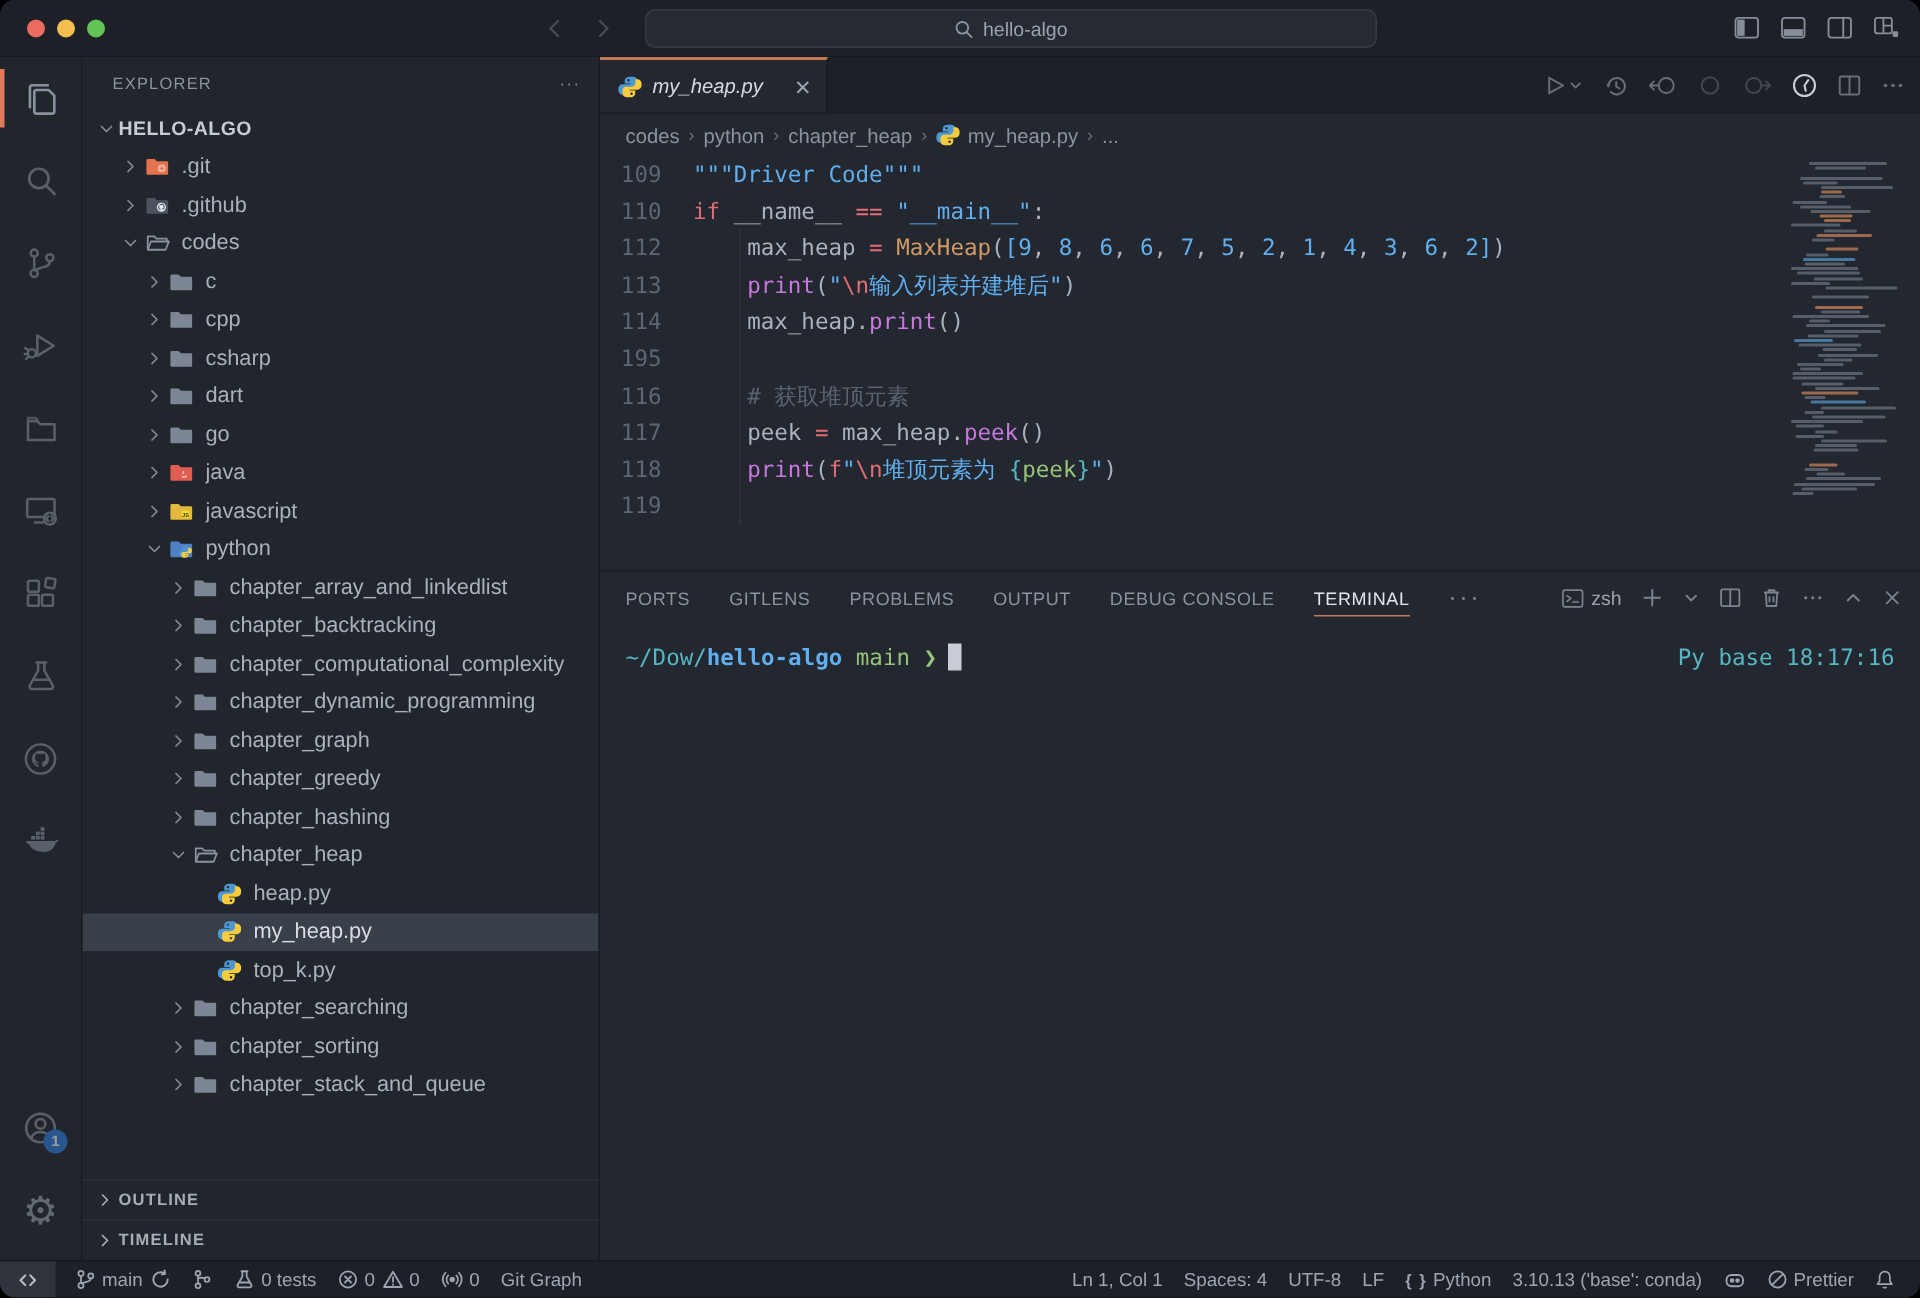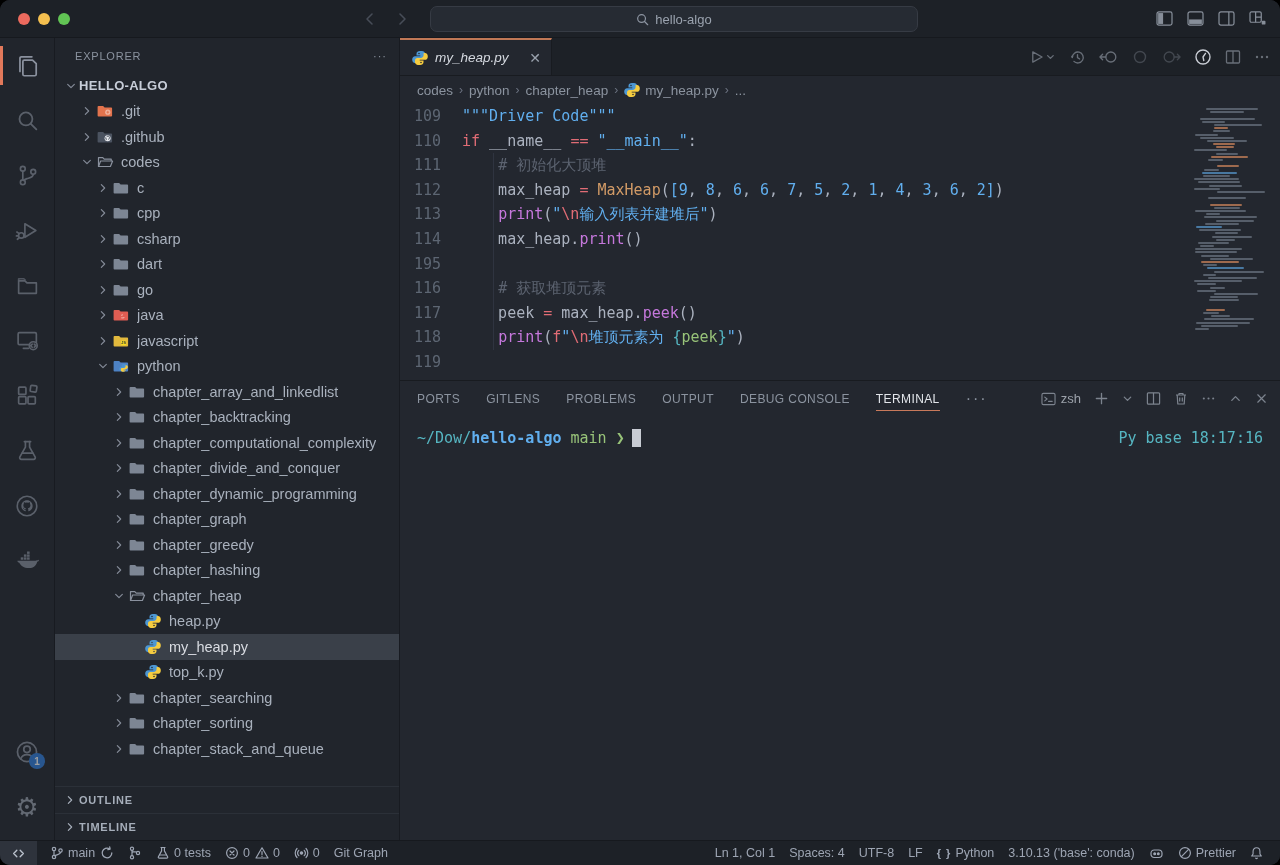--- a/index.html
+++ b/index.html
@@ -510,33 +510,20 @@
             <span class="chev">
               <svg width="10" height="10" viewBox="0 0 12 12">
                 <path d="M4 2l4 4-4 4" stroke="#848b98" stroke-width="1.4" fill="none" stroke-linecap="round" stroke-linejoin="round"></path>
               </svg>
             </span>
             <span class="fic">
               <svg width="16" height="16" viewBox="0 0 16 16">
                 <path fill="#7d8694" d="M1.5 3h4.6L7.6 4.5h6.6a.9.9 0 0 1 .9.9v7.2a.9.9 0 0 1-.9.9H1.5a.9.9 0 0 1-.9-.9V3.9a.9.9 0 0 1 .9-.9z"></path>
               </svg>
             </span>
-            <span class="lbl">chapter_divide_and_conquer</span>
-          </div>
-          <div class="row" style="padding-left: 56px;">
-            <span class="chev">
-              <svg width="10" height="10" viewBox="0 0 12 12">
-                <path d="M4 2l4 4-4 4" stroke="#848b98" stroke-width="1.4" fill="none" stroke-linecap="round" stroke-linejoin="round"></path>
-              </svg>
-            </span>
-            <span class="fic">
-              <svg width="16" height="16" viewBox="0 0 16 16">
-                <path fill="#7d8694" d="M1.5 3h4.6L7.6 4.5h6.6a.9.9 0 0 1 .9.9v7.2a.9.9 0 0 1-.9.9H1.5a.9.9 0 0 1-.9-.9V3.9a.9.9 0 0 1 .9-.9z"></path>
-              </svg>
-            </span>
             <span class="lbl">chapter_dynamic_programming</span>
           </div>
           <div class="row" style="padding-left: 56px;">
             <span class="chev">
               <svg width="10" height="10" viewBox="0 0 12 12">
                 <path d="M4 2l4 4-4 4" stroke="#848b98" stroke-width="1.4" fill="none" stroke-linecap="round" stroke-linejoin="round"></path>
               </svg>
             </span>
             <span class="fic">
               <svg width="16" height="16" viewBox="0 0 16 16">
@@ -766,24 +753,20 @@
         </div>
       <div class="codearea" id="codearea">
         <div id="code-lines">
             <div class="code-line">
               <span class="ln">109</span>
               <span class="lc"><span class="tk-b">"""Driver Code"""</span></span>
             </div>
             <div class="code-line">
               <span class="ln">110</span>
               <span class="lc"><span class="tk-r">if </span><span class="tk-d">__name__ </span><span class="tk-r">== </span><span class="tk-b">"__main__"</span><span class="tk-d">:</span></span>
-            </div>
-            <div class="code-line">
-              <span class="ln">111</span>
-              <span class="lc"><span class="tk-d">    </span><span class="tk-c"># 初始化大顶堆</span></span>
             </div>
             <div class="code-line">
               <span class="ln">112</span>
               <span class="lc"><span class="tk-d">    max_heap </span><span class="tk-r">= </span><span class="tk-o">MaxHeap</span><span class="tk-d">(</span><span class="tk-b">[</span><span class="tk-b">9</span><span class="tk-d">, </span><span class="tk-b">8</span><span class="tk-d">, </span><span class="tk-b">6</span><span class="tk-d">, </span><span class="tk-b">6</span><span class="tk-d">, </span><span class="tk-b">7</span><span class="tk-d">, </span><span class="tk-b">5</span><span class="tk-d">, </span><span class="tk-b">2</span><span class="tk-d">, </span><span class="tk-b">1</span><span class="tk-d">, </span><span class="tk-b">4</span><span class="tk-d">, </span><span class="tk-b">3</span><span class="tk-d">, </span><span class="tk-b">6</span><span class="tk-d">, </span><span class="tk-b">2</span><span class="tk-b">]</span><span class="tk-d">)</span></span>
             </div>
             <div class="code-line">
               <span class="ln">113</span>
               <span class="lc"><span class="tk-d">    </span><span class="tk-p">print</span><span class="tk-d">(</span><span class="tk-b">"</span><span class="tk-r">\n</span><span class="tk-b">输入列表并建堆后"</span><span class="tk-d">)</span></span>
             </div>
             <div class="code-line">

